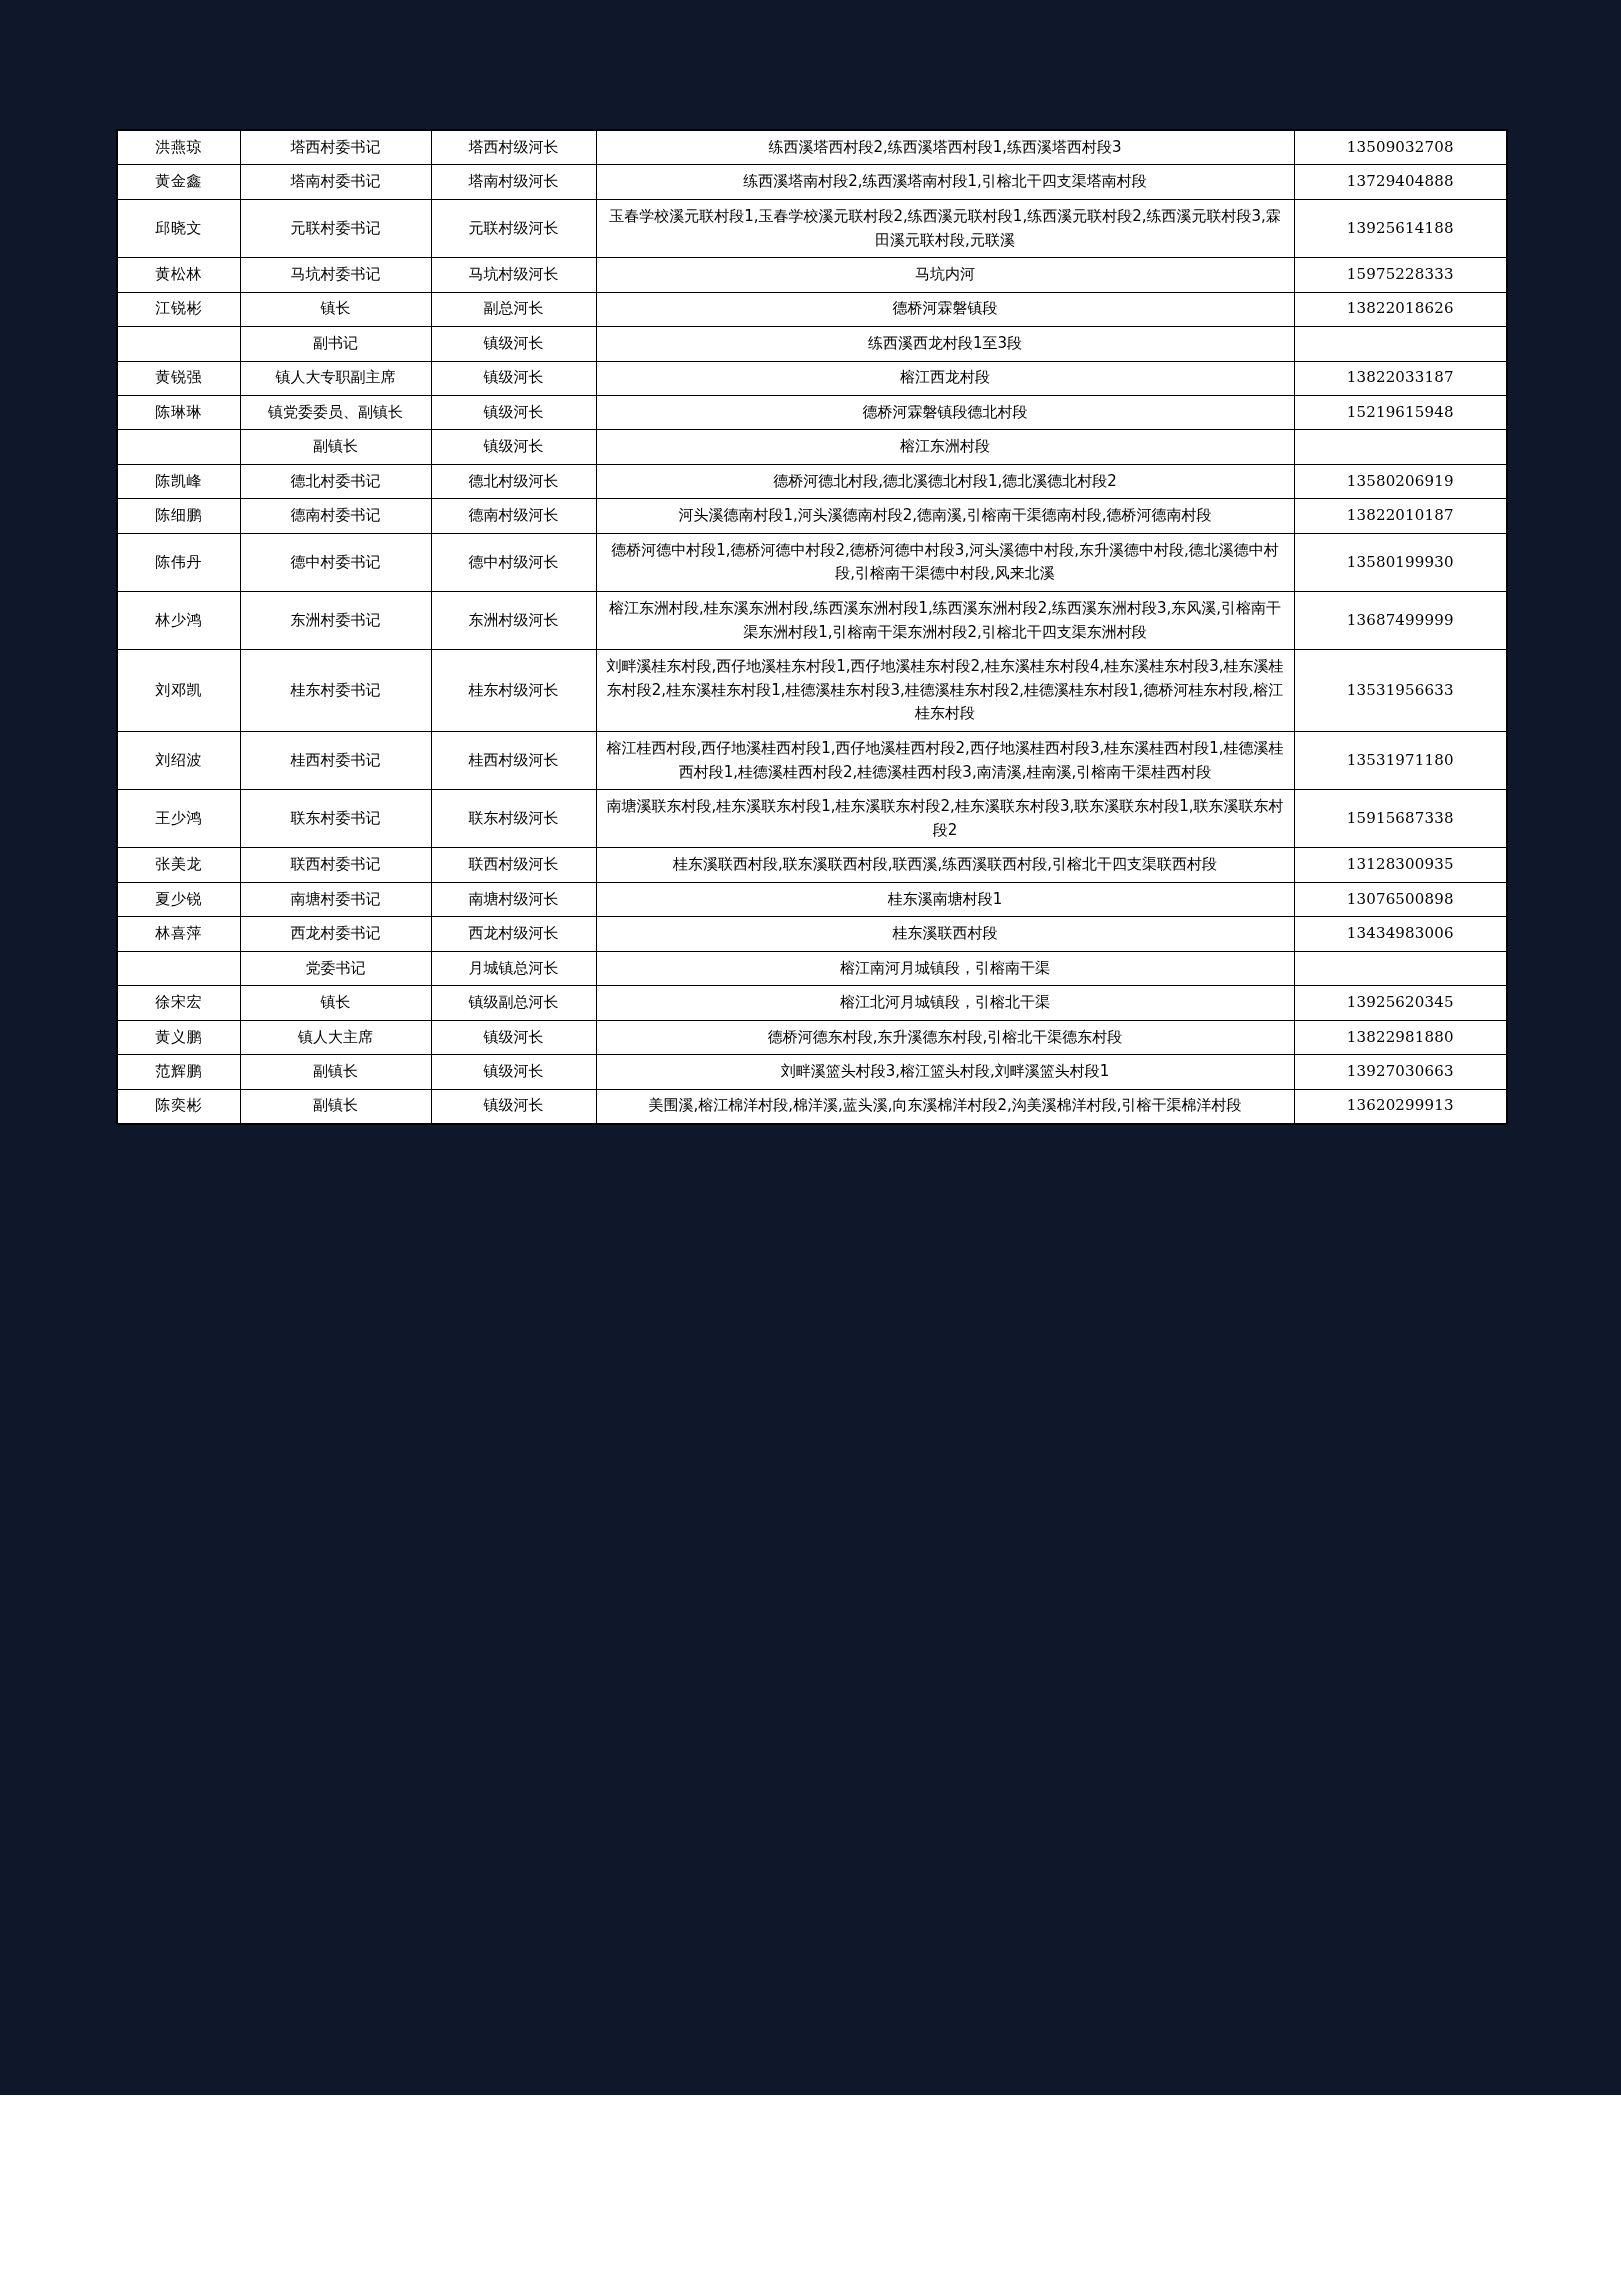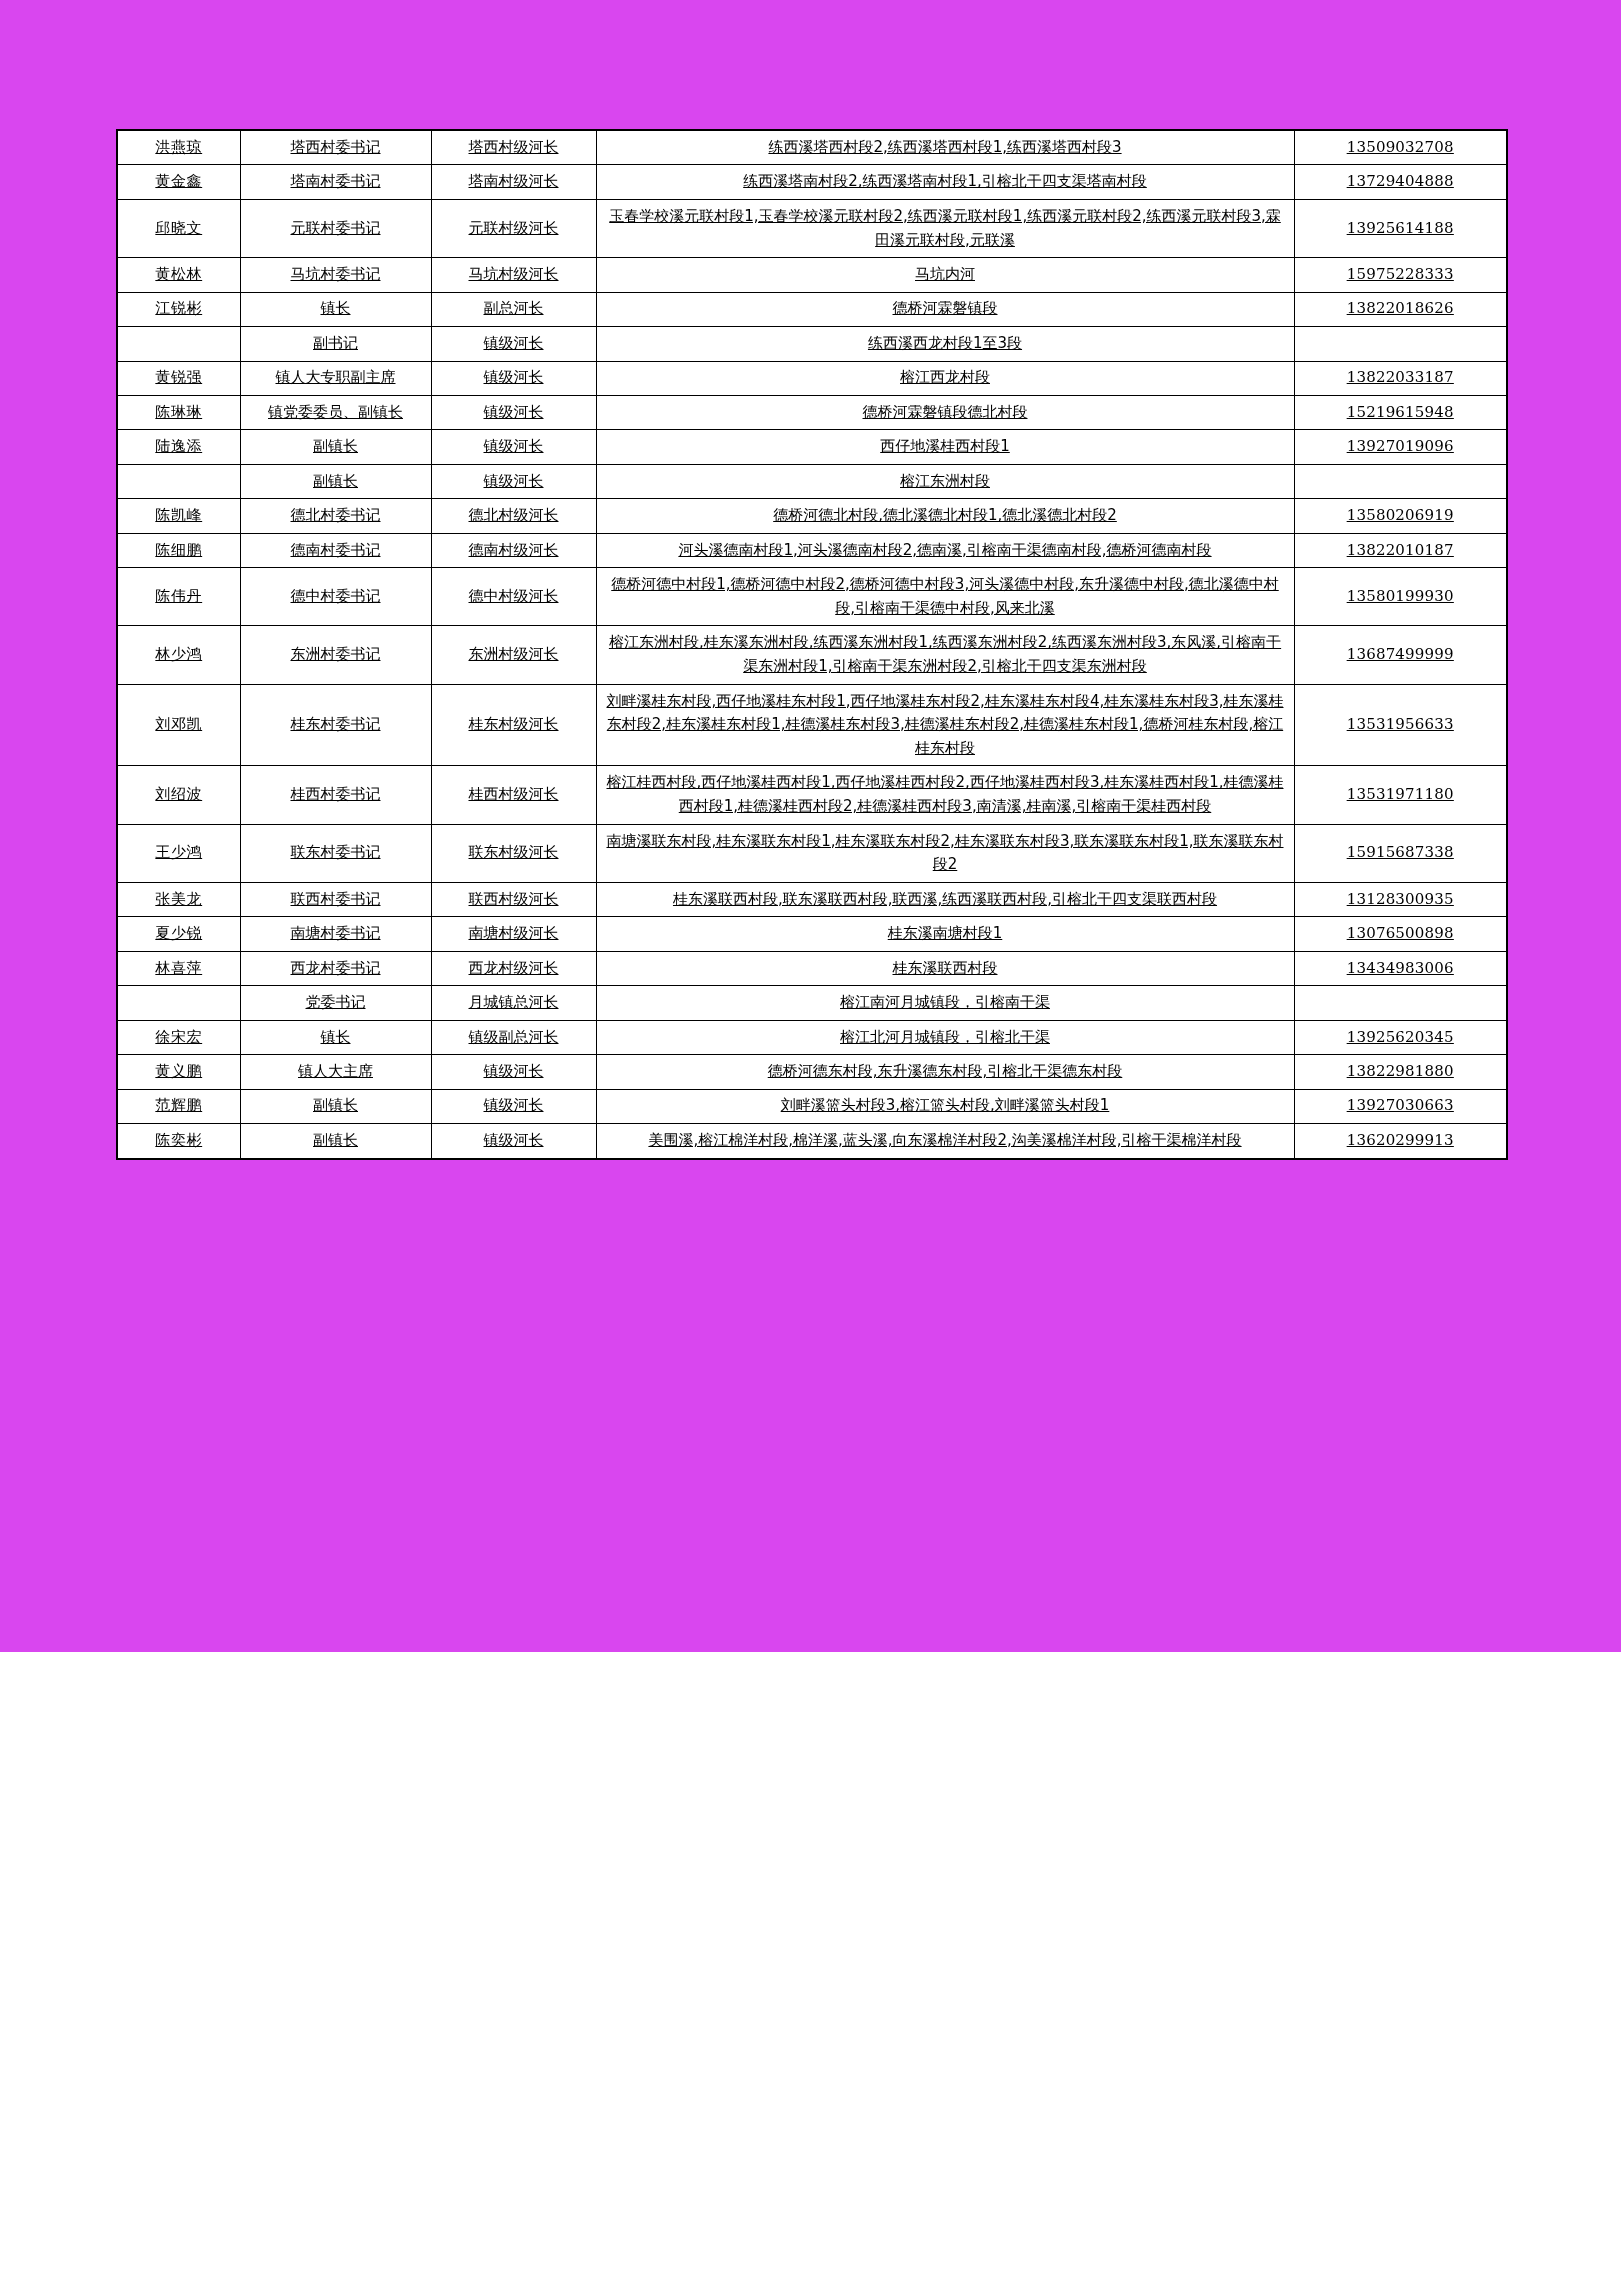--- a/index.html
+++ b/index.html
@@ -10,27 +10,26 @@
   body {
     width: 1621px;
     height: 2293px;
     font-family: "DejaVu Sans", "Liberation Sans", sans-serif;
     color: #000000;
     -webkit-font-smoothing: none;
   }
   .page {
     position: relative;
     width: 1621px;
-    height: 1652px;
-    background: #d946ef;
+    height: 2095px;
+    background: #0f172a;
     box-sizing: border-box;
     padding-top: 129px;
     padding-left: 116px;
     padding-right: 116px;
-    text-decoration: underline;
   }
   table.roster {
     border-collapse: collapse;
     width: 1390px;
     table-layout: fixed;
     border: 2.4px solid #000000;
   }
   table.roster td {
     border: 1.6px solid #000000;
     padding: 4.9px 5.9px;
@@ -119,27 +118,20 @@
           <td class="cell-phone">13822033187</td>
         </tr>
         <tr>
           <td class="cell-name">陈琳琳</td>
           <td class="cell-post">镇党委委员、副镇长</td>
           <td class="cell-role">镇级河长</td>
           <td class="cell-scope">德桥河霖磐镇段德北村段</td>
           <td class="cell-phone">15219615948</td>
         </tr>
         <tr>
-          <td class="cell-name">陆逸添</td>
-          <td class="cell-post">副镇长</td>
-          <td class="cell-role">镇级河长</td>
-          <td class="cell-scope">西仔地溪桂西村段1</td>
-          <td class="cell-phone">13927019096</td>
-        </tr>
-        <tr>
           <td class="cell-name empty"></td>
           <td class="cell-post">副镇长</td>
           <td class="cell-role">镇级河长</td>
           <td class="cell-scope">榕江东洲村段</td>
           <td class="cell-phone empty"></td>
         </tr>
         <tr>
           <td class="cell-name">陈凯峰</td>
           <td class="cell-post">德北村委书记</td>
           <td class="cell-role">德北村级河长</td>

